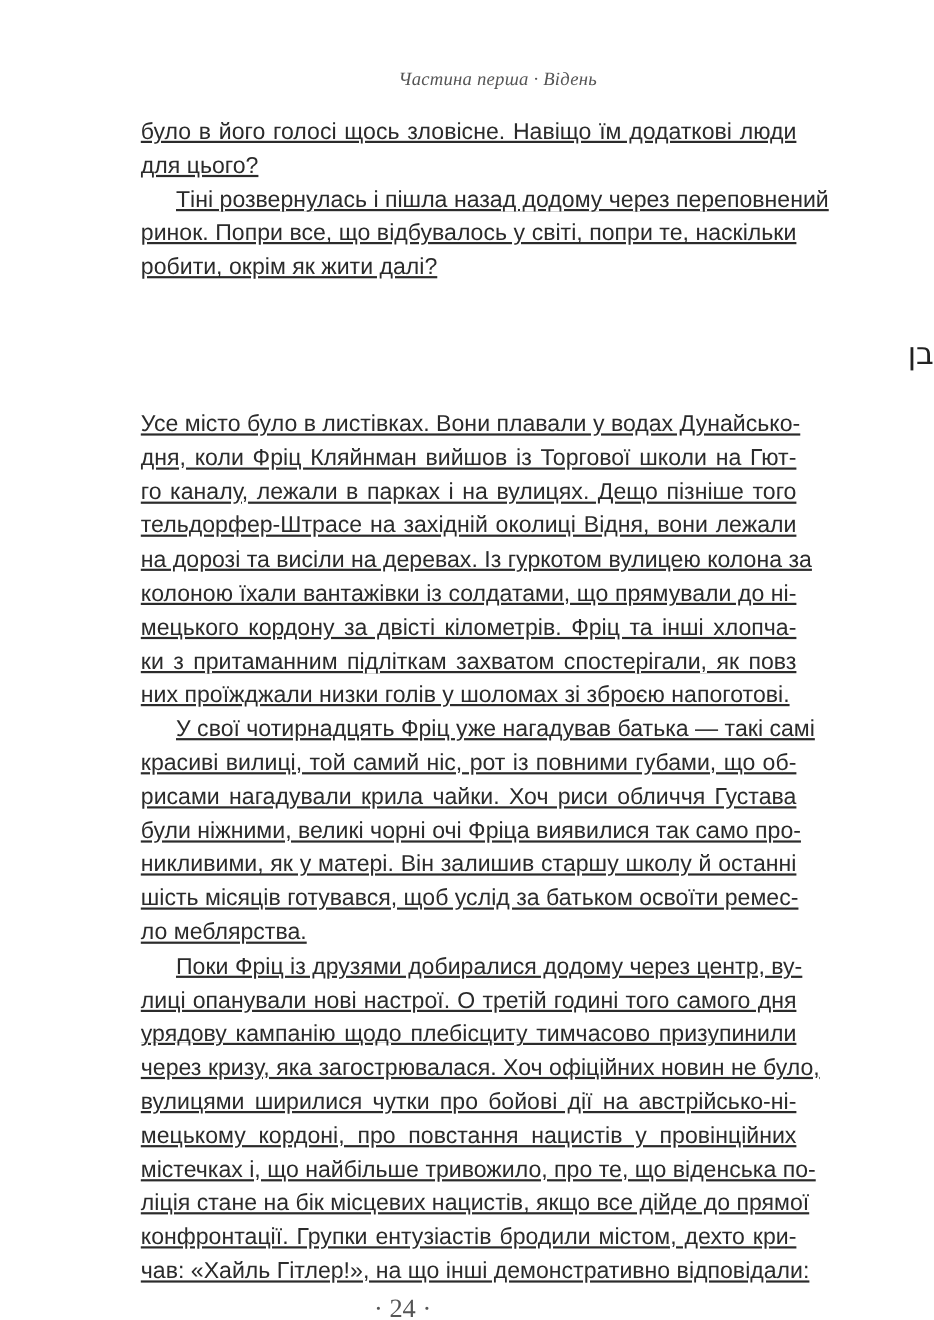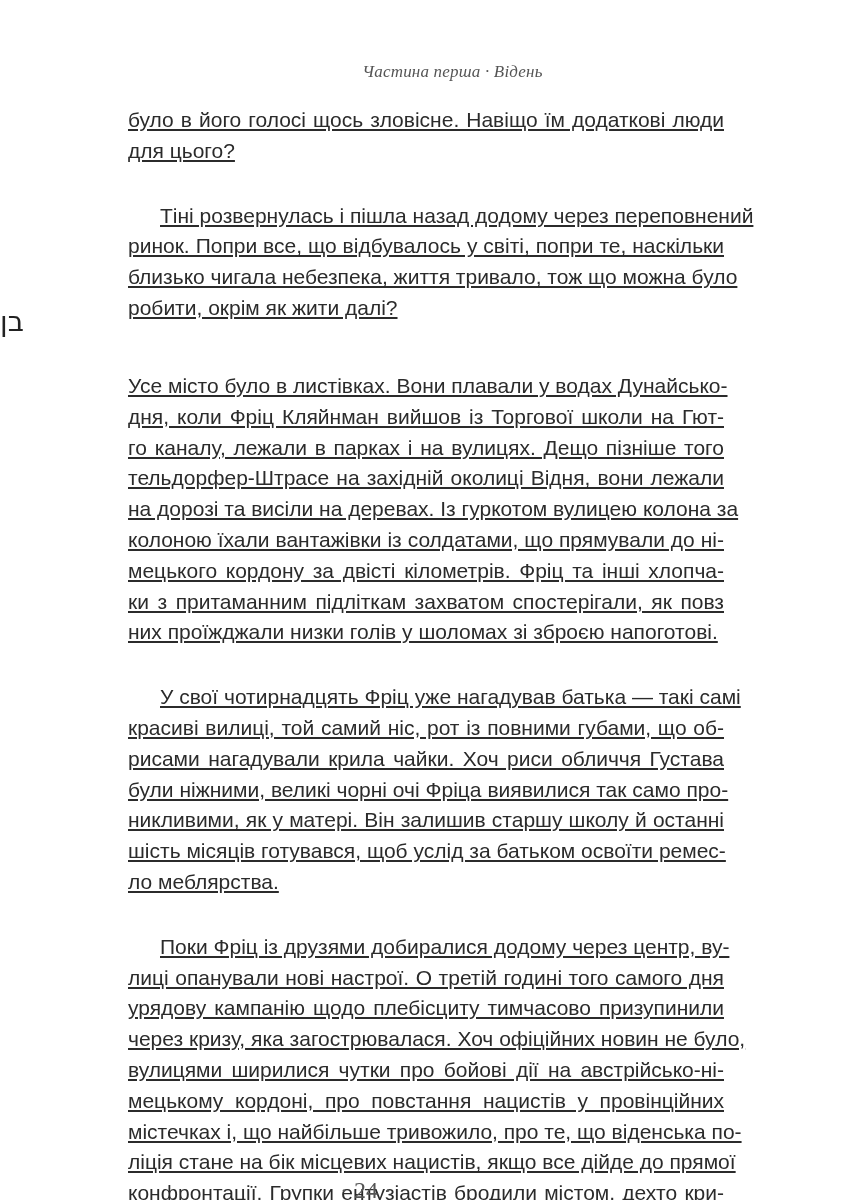--- a/index.html
+++ b/index.html
@@ -17,44 +17,43 @@
   .text-block {
     position: absolute; left: 128px; width: 596px;
     font-size: 21px; line-height: 30.8px;
     font-family: "Liberation Sans", "DejaVu Sans", sans-serif;
     font-stretch: condensed;
     color: #2b2b2b;
     text-decoration: underline;
   }
   .line { white-space: nowrap; display: block; text-align: justify; text-align-last: justify; }
   .line.last { text-align-last: left; }
-  .indent { padding-left: 32px; margin-top: 34px; }
+  .indent { padding-left: 32px; }
   #block1 { top: 105px; }
   #block2 { top: 371px; }
   .section-mark {
-    position: absolute; top: 305px; left: 0; width: 849px; text-align: left;
+    position: absolute; top: 305px; left: 0; width: 849px; text-align: right;
     font-size: 28px; color: #222; font-family: "DejaVu Sans", sans-serif;
     direction: rtl;
   }
   .page-number {
     position: absolute; top: 1177px; left: 0; width: 732px; text-align: center;
     font-size: 24px; color: #555;
   }
 </style>
 </head>
 <body>
 
 <div class="running-head">Частина перша · Відень</div>
 
 <div class="text-block" id="block1">
   <span class="line">було в його голосі щось зловісне. Навіщо їм додаткові люди</span>
   <span class="line last">для цього?</span>
   <span class="line indent">Тіні розвернулась і пішла назад додому через переповнений</span>
   <span class="line">ринок. Попри все, що відбувалось у світі, попри те, наскільки</span>
-  <span class="line">близько чигала небезпека, життя тривало, тож що можна було</span>
   <span class="line last">робити, окрім як жити далі?</span>
 </div>
 
 <div class="section-mark">בן</div>
 
 <div class="text-block" id="block2">
   <span class="line">Усе місто було в листівках. Вони плавали у водах Дунайсько-</span>
   <span class="line">дня, коли Фріц Кляйнман вийшов із Торгової школи на Гют-</span>
   <span class="line">го каналу, лежали в парках і на вулицях. Дещо пізніше того</span>
   <span class="line">тельдорфер-Штрасе на західній околиці Відня, вони лежали</span>

